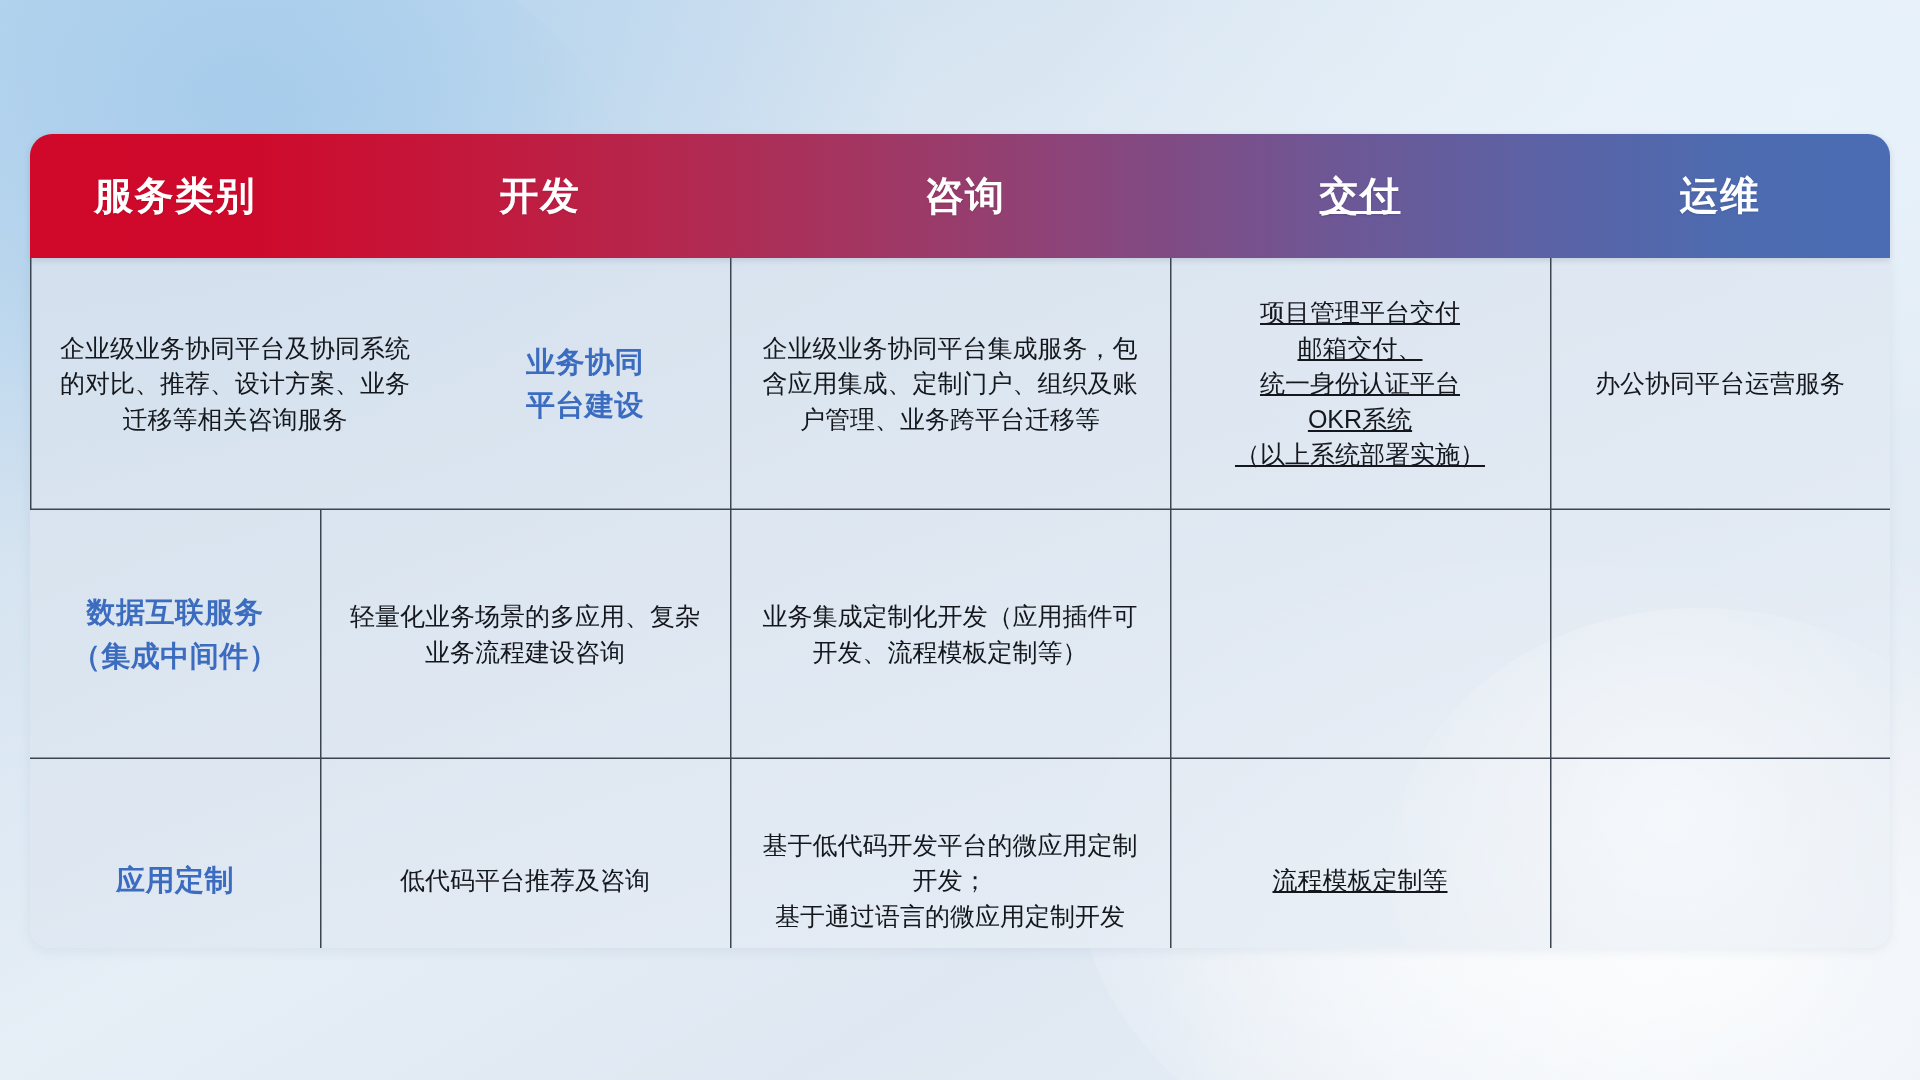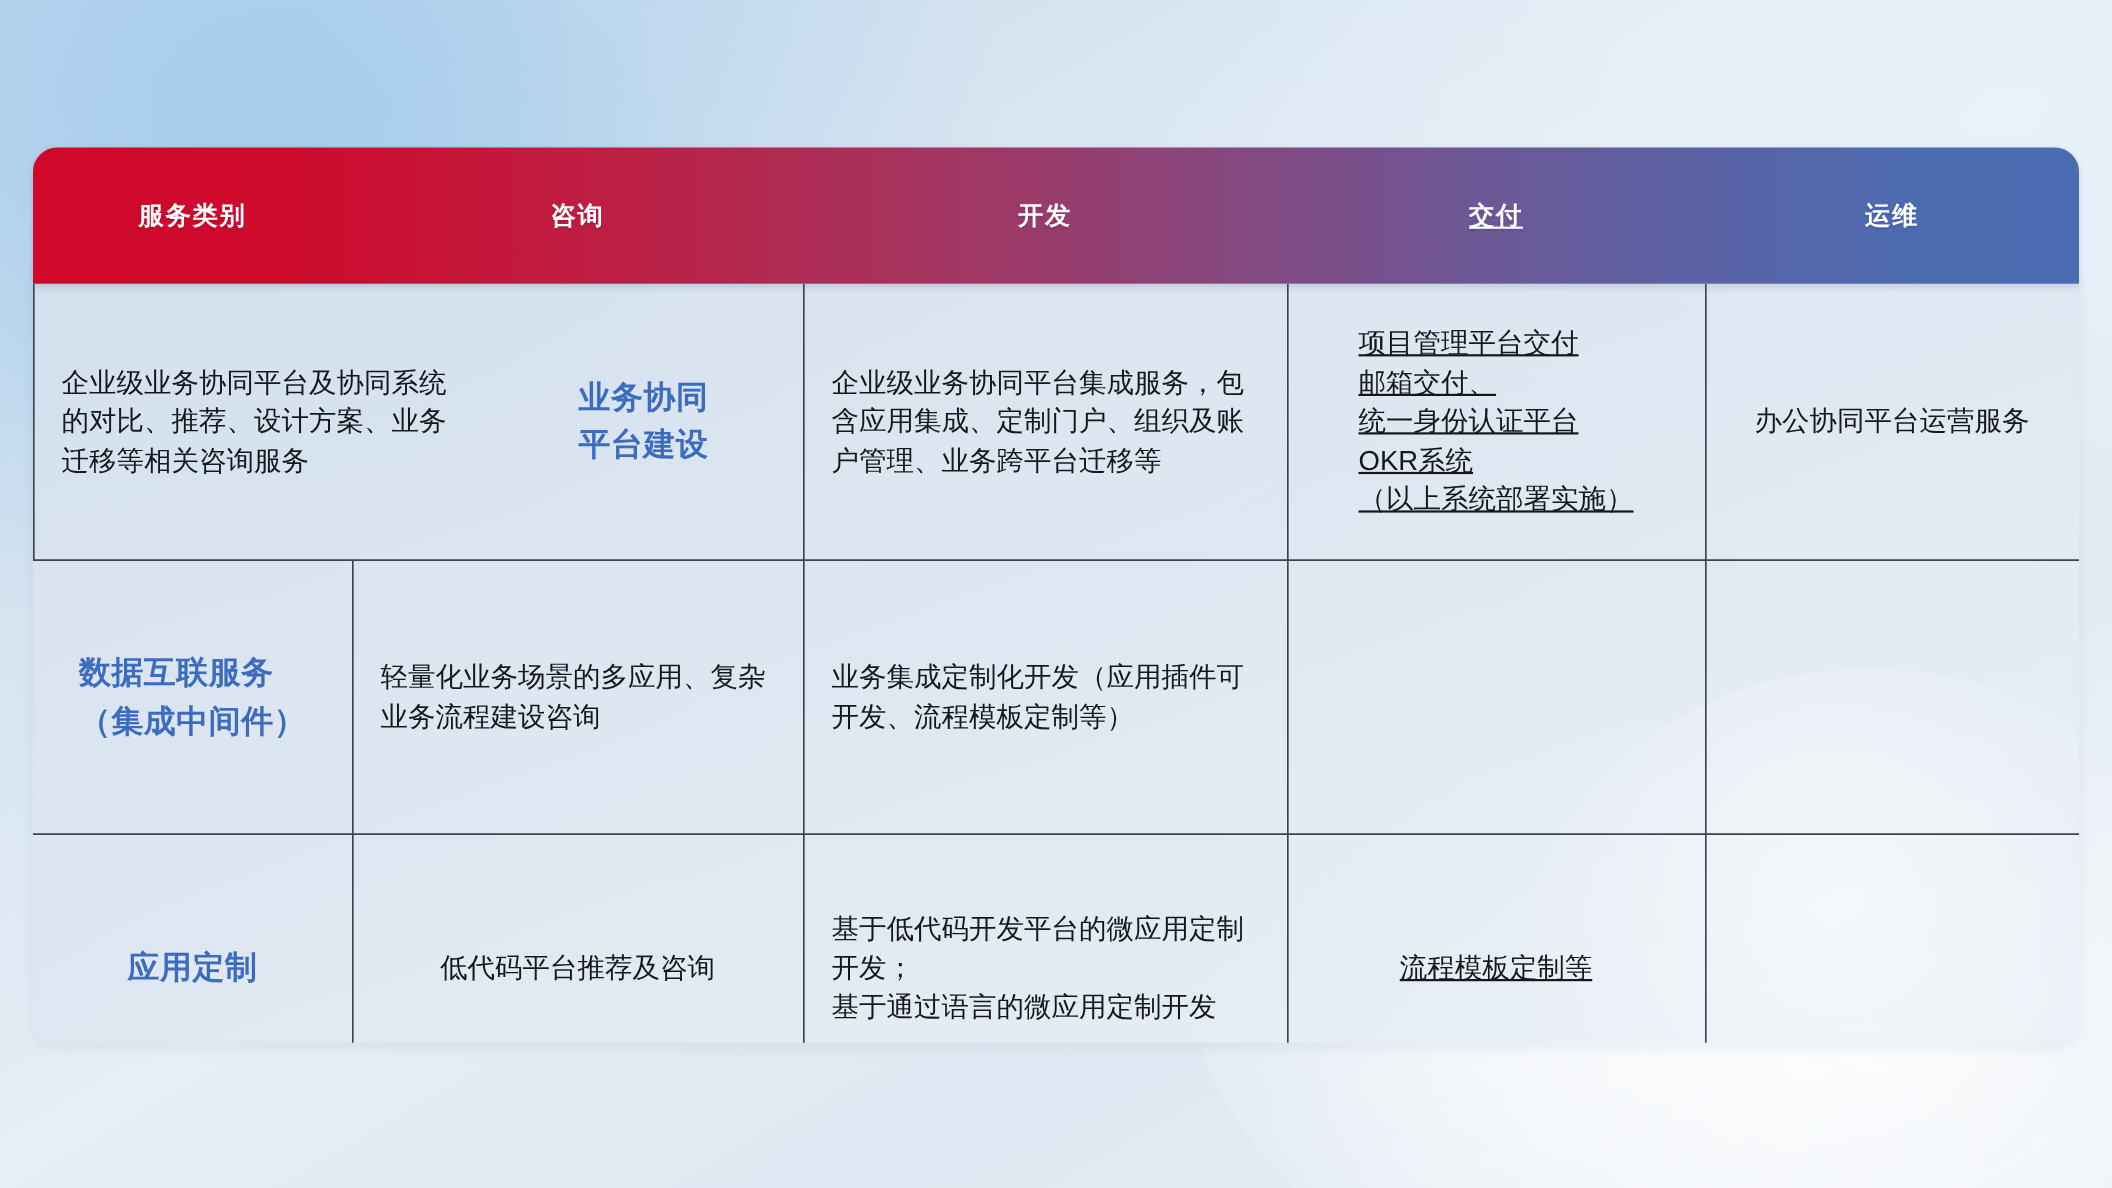--- a/index.html
+++ b/index.html
@@ -71,21 +71,21 @@
       #4a6cb3 100%);
     box-shadow: 0 2px 6px rgba(60,80,120,0.18);
     position: relative;
     z-index: 3;
   }
   .th {
     display: flex;
     align-items: center;
     justify-content: center;
     color: #ffffff;
-    font-size: 23px;
+    font-size: 39px;
     font-weight: bold;
     letter-spacing: 1.5px;
     text-shadow: 0 1px 2px rgba(0,0,0,0.12);
   }
 
   
   .tbody {
     position: relative;
     background: linear-gradient(160deg,
       rgba(214,225,238,0.92) 0%,
@@ -120,20 +120,21 @@
   .tr.r3 { height: 244px; }
 
   .tr.r1, .tr.r2 {
     box-shadow: inset 0 -1.5px 0 0 #3c4450;
   }
 
   .td {
     display: flex;
     align-items: center;
     justify-content: center;
+    text-align: center;
     box-sizing: border-box;
     padding: 6px 26px;
     font-size: 25px;
     line-height: 1.42;
     color: #14181d;
     white-space: pre-line;
   }
   .td.col-label {
     color: #3b6cc0;
     font-weight: bold;
@@ -157,25 +158,25 @@
 <div class="stage">
   <div class="bg-blob"></div>
   <div class="bg-blob2"></div>
 
   <div class="table-wrap">
 
     <div class="thead">
       <div class="th c1">
         <span>服务类别</span>
       </div>
+      <div class="th c3">
+        <span>开发</span>
+      </div>
       <div class="th c2">
         <span>咨询</span>
-      </div>
-      <div class="th c3">
-        <span>开发</span>
       </div>
       <div class="th c4">
         <span>交付</span>
       </div>
       <div class="th c5">
         <span>运维</span>
       </div>
     </div>
 
     <div class="tbody">

